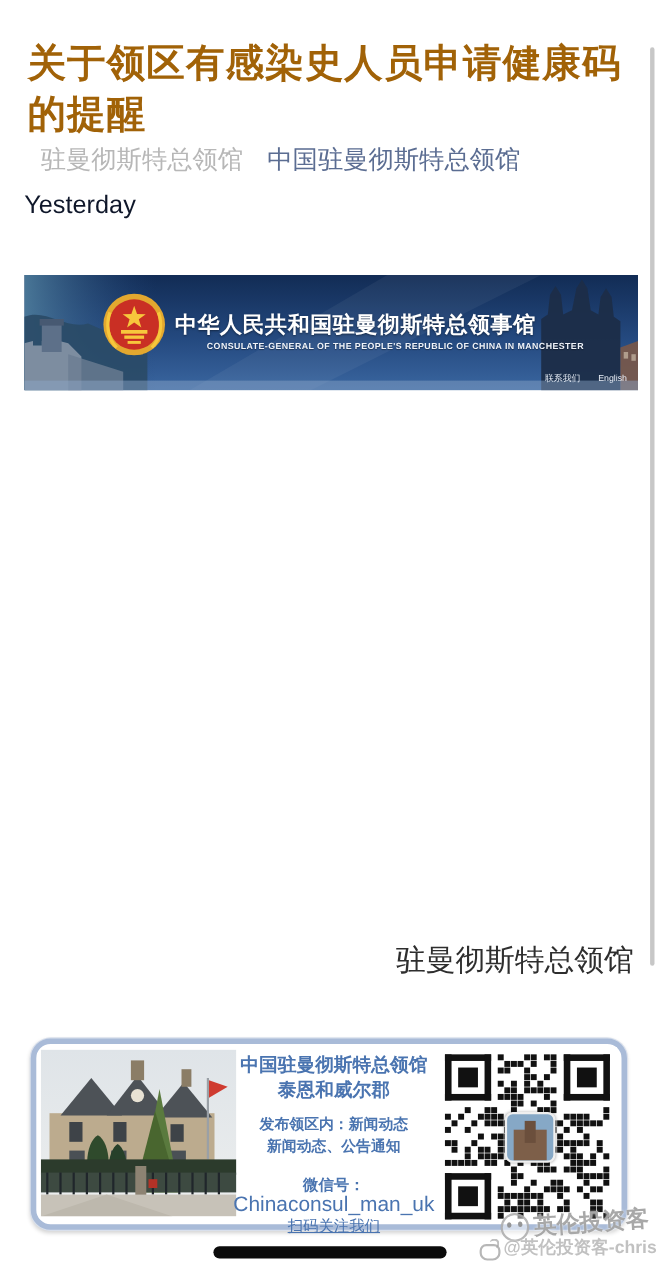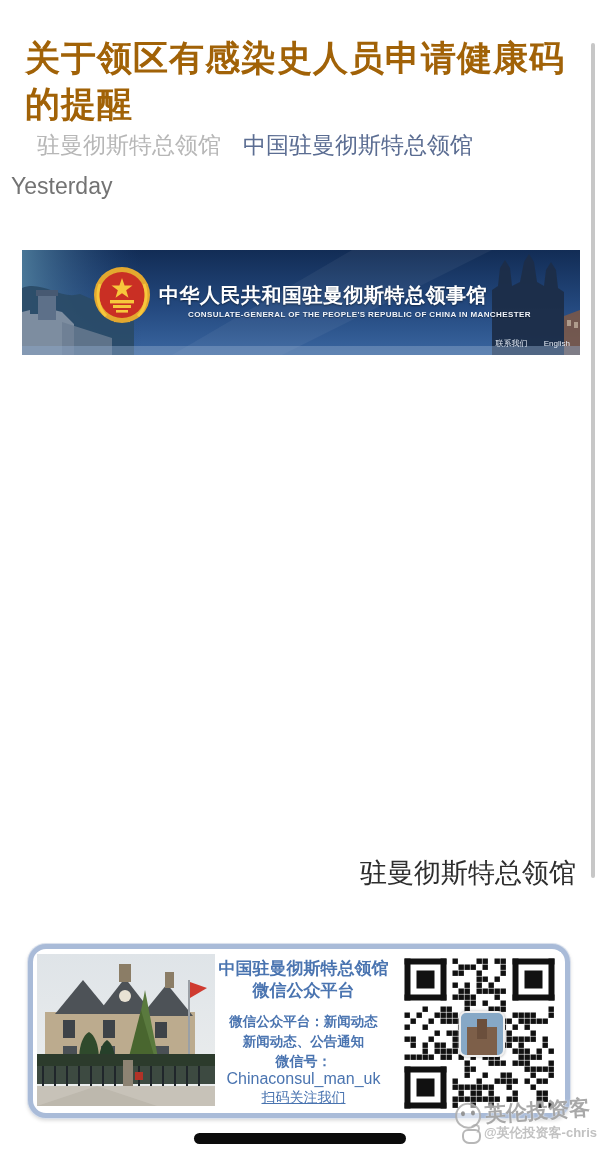--- a/index.html
+++ b/index.html
@@ -8,21 +8,21 @@
     font-family:"Liberation Sans","DejaVu Sans",sans-serif;
   }
   
   .article-title{
     position:absolute;left:25px;top:12px;width:545px;
     font-size:35px;line-height:46px;font-weight:700;color:#a16207;letter-spacing:1px;
   }
   .byline{position:absolute;left:25px;top:130px;width:550px;font-size:23px;white-space:nowrap;margin-left:12px;}
   .byline .account-tag{color:#b7b7b7;margin-right:22px;}
   .byline .account-link{color:#5b6d92;}
-  .pub-date{position:absolute;left:11px;top:173px;font-size:23px;color:#737373;}
+  .pub-date{position:absolute;left:22px;top:173px;font-size:23px;color:#0f172a;}
   
   .banner{position:absolute;left:22px;top:250px;width:558px;height:105px;overflow:hidden;}
   .banner svg{display:block;width:100%;height:100%;}
   .banner-cn{
     position:absolute;left:137px;top:32px;width:420px;font-size:20px;font-weight:700;color:#ffffff;
     letter-spacing:0.5px;white-space:nowrap;text-shadow:0 1px 2px rgba(0,0,0,.45);
   }
   .banner-en{
     position:absolute;left:138px;top:60px;width:420px;font-size:8px;font-weight:700;color:#f0f4fa;
     letter-spacing:0.4px;white-space:nowrap;text-shadow:0 1px 1px rgba(0,0,0,.4);margin-left:28px;
@@ -45,22 +45,22 @@
   }
   .card-photo{position:absolute;left:4px;top:5px;width:178px;height:152px;overflow:hidden;}
   .card-photo svg{display:block;width:100%;height:100%;}
   .card-text{
     position:absolute;left:182px;top:0;width:177px;height:164px;
     display:flex;flex-direction:column;align-items:center;text-align:center;
     padding-top:9px;box-sizing:border-box;
   }
   .ct-l1,.ct-l2{font-size:17px;line-height:22px;font-weight:700;}
   .ct-l3,.ct-l4{font-size:13.5px;line-height:20px;font-weight:700;}
-  .ct-l5{font-size:14px;line-height:17px;font-weight:700;margin-top:1px;font-family:Liberation Serif, serif;}
-  .ct-id{font-size:16px;line-height:18px;}
+  .ct-l5{font-size:14px;line-height:17px;font-weight:700;margin-top:18px;font-family:Liberation Serif, serif;}
+  .ct-id{font-size:19px;line-height:18px;}
   .ct-l7{font-size:14px;line-height:18px;text-decoration:underline;}
   .ct-gap{height:10px;flex:none;}
   .qr{position:absolute;right:4px;top:3px;width:163px;height:158px;background:#ffffff;}
   .qr svg{display:block;width:100%;height:100%;}
   .qr-thumb{
     position:absolute;left:61px;top:59px;width:42px;height:42px;border-radius:7px;
     border:2px solid #efefef;overflow:hidden;background:#86a8c6;box-shadow:0 0 3px rgba(0,0,0,.3);
   }
   .qr-thumb .bld{position:absolute;left:6px;top:14px;width:30px;height:28px;background:#7d5f49;}
   .qr-thumb .twr{position:absolute;left:16px;top:6px;width:10px;height:20px;background:#6b4f3c;}
@@ -68,21 +68,21 @@
   .home-indicator{position:absolute;left:194px;top:1133px;width:212px;height:11px;border-radius:6px;background:#0b0b0b;}
   .scrollbar-thumb{position:absolute;left:591px;top:43px;width:4px;height:835px;border-radius:2px;background:#c7c7c7;}
   
   .wm1{
     position:absolute;right:10px;top:1098px;display:flex;align-items:center;gap:4px;
     transform:rotate(-4deg);color:rgba(158,158,158,.9);font-size:21px;font-weight:700;
     text-shadow:0 0 2px rgba(255,255,255,.9);
   }
   .wm2{
     position:absolute;right:3px;top:1124px;display:flex;align-items:center;gap:4px;
-    color:rgba(172,172,172,.75);font-size:13px;font-weight:700;
+    color:rgba(172,172,172,.75);font-size:16px;font-weight:700;
     text-shadow:0 0 2px rgba(255,255,255,.9);white-space:nowrap;
   }
   .wm-logo{width:22px;height:22px;border-radius:50%;border:2px solid rgba(165,165,165,.8);
     position:relative;background:rgba(255,255,255,.5);flex:none;}
   .wm-logo::before,.wm-logo::after{content:"";position:absolute;top:6px;width:4px;height:5px;border-radius:50%;background:rgba(140,140,140,.9);}
   .wm-logo::before{left:4px;} .wm-logo::after{right:4px;}
   .wm-weibo{width:20px;height:18px;flex:none;position:relative;}
   .wm-weibo::before{content:"";position:absolute;left:2px;top:5px;width:15px;height:11px;border-radius:6px 6px 7px 7px;border:2px solid rgba(165,165,165,.8);}
   .wm-weibo::after{content:"";position:absolute;right:0;top:0;width:7px;height:7px;border-radius:50% 50% 50% 0;border:2px solid rgba(165,165,165,.7);border-left:none;border-bottom:none;}
 </style>
@@ -203,23 +203,23 @@
             <line x1="162" y1="112" x2="162" y2="132"></line>
         </g>
         <rect x="86" y="106" width="10" height="30" fill="#8d8373"></rect>
         <rect x="98" y="118" width="8" height="8" fill="#b23227"></rect>
         <rect x="0" y="132" width="178" height="20" fill="#c7c2b8"></rect>
         <path d="M0,152 L60,132 L120,152 Z" fill="#bdb8ad"></path>
       </svg>
     </div>
     <div class="card-text" style="color: rgb(74, 116, 176);">
       <div class="ct-l1">中国驻曼彻斯特总领馆</div>
-      <div class="ct-l2">微信公众平台</div>
+      <div class="ct-l2">泰恩和威尔郡</div>
       <div class="ct-gap"></div>
-      <div class="ct-l3">微信公众平台：新闻动态</div>
+      <div class="ct-l3">发布领区内：新闻动态</div>
       <div class="ct-l4">新闻动态、公告通知</div>
       <div class="ct-l5">微信号：</div>
       <div class="ct-id">Chinaconsul_man_uk</div>
       <div class="ct-l7">扫码关注我们</div>
     </div>
     <div class="qr" id="qr">
         <svg viewBox="0 0 163 158">
           <rect x="54.5" y="6.5" width="5.4" height="5.4" fill="#111"></rect>
           <rect x="78.5" y="6.5" width="5.4" height="5.4" fill="#111"></rect>
           <rect x="84.5" y="6.5" width="5.4" height="5.4" fill="#111"></rect>

